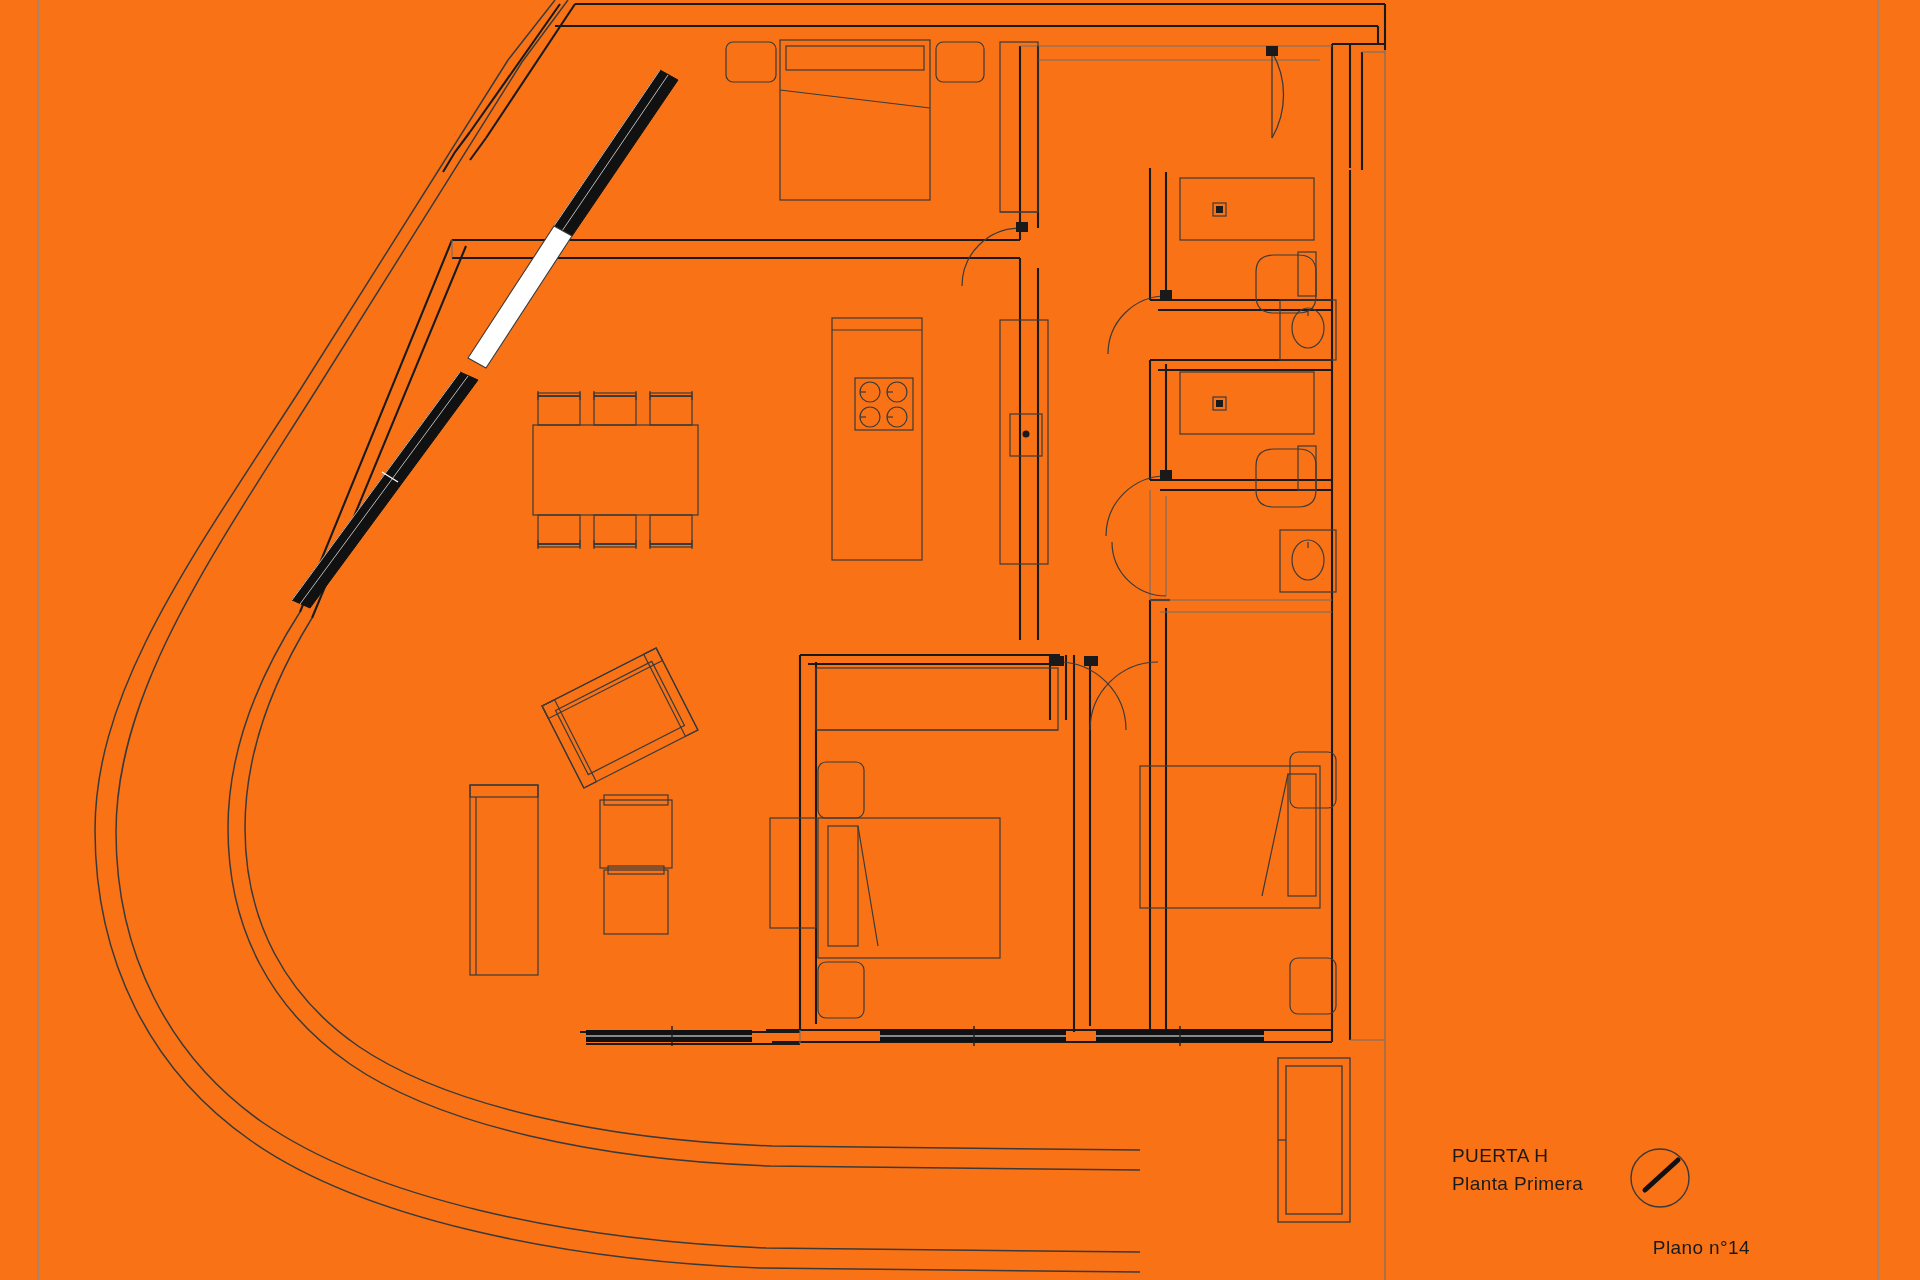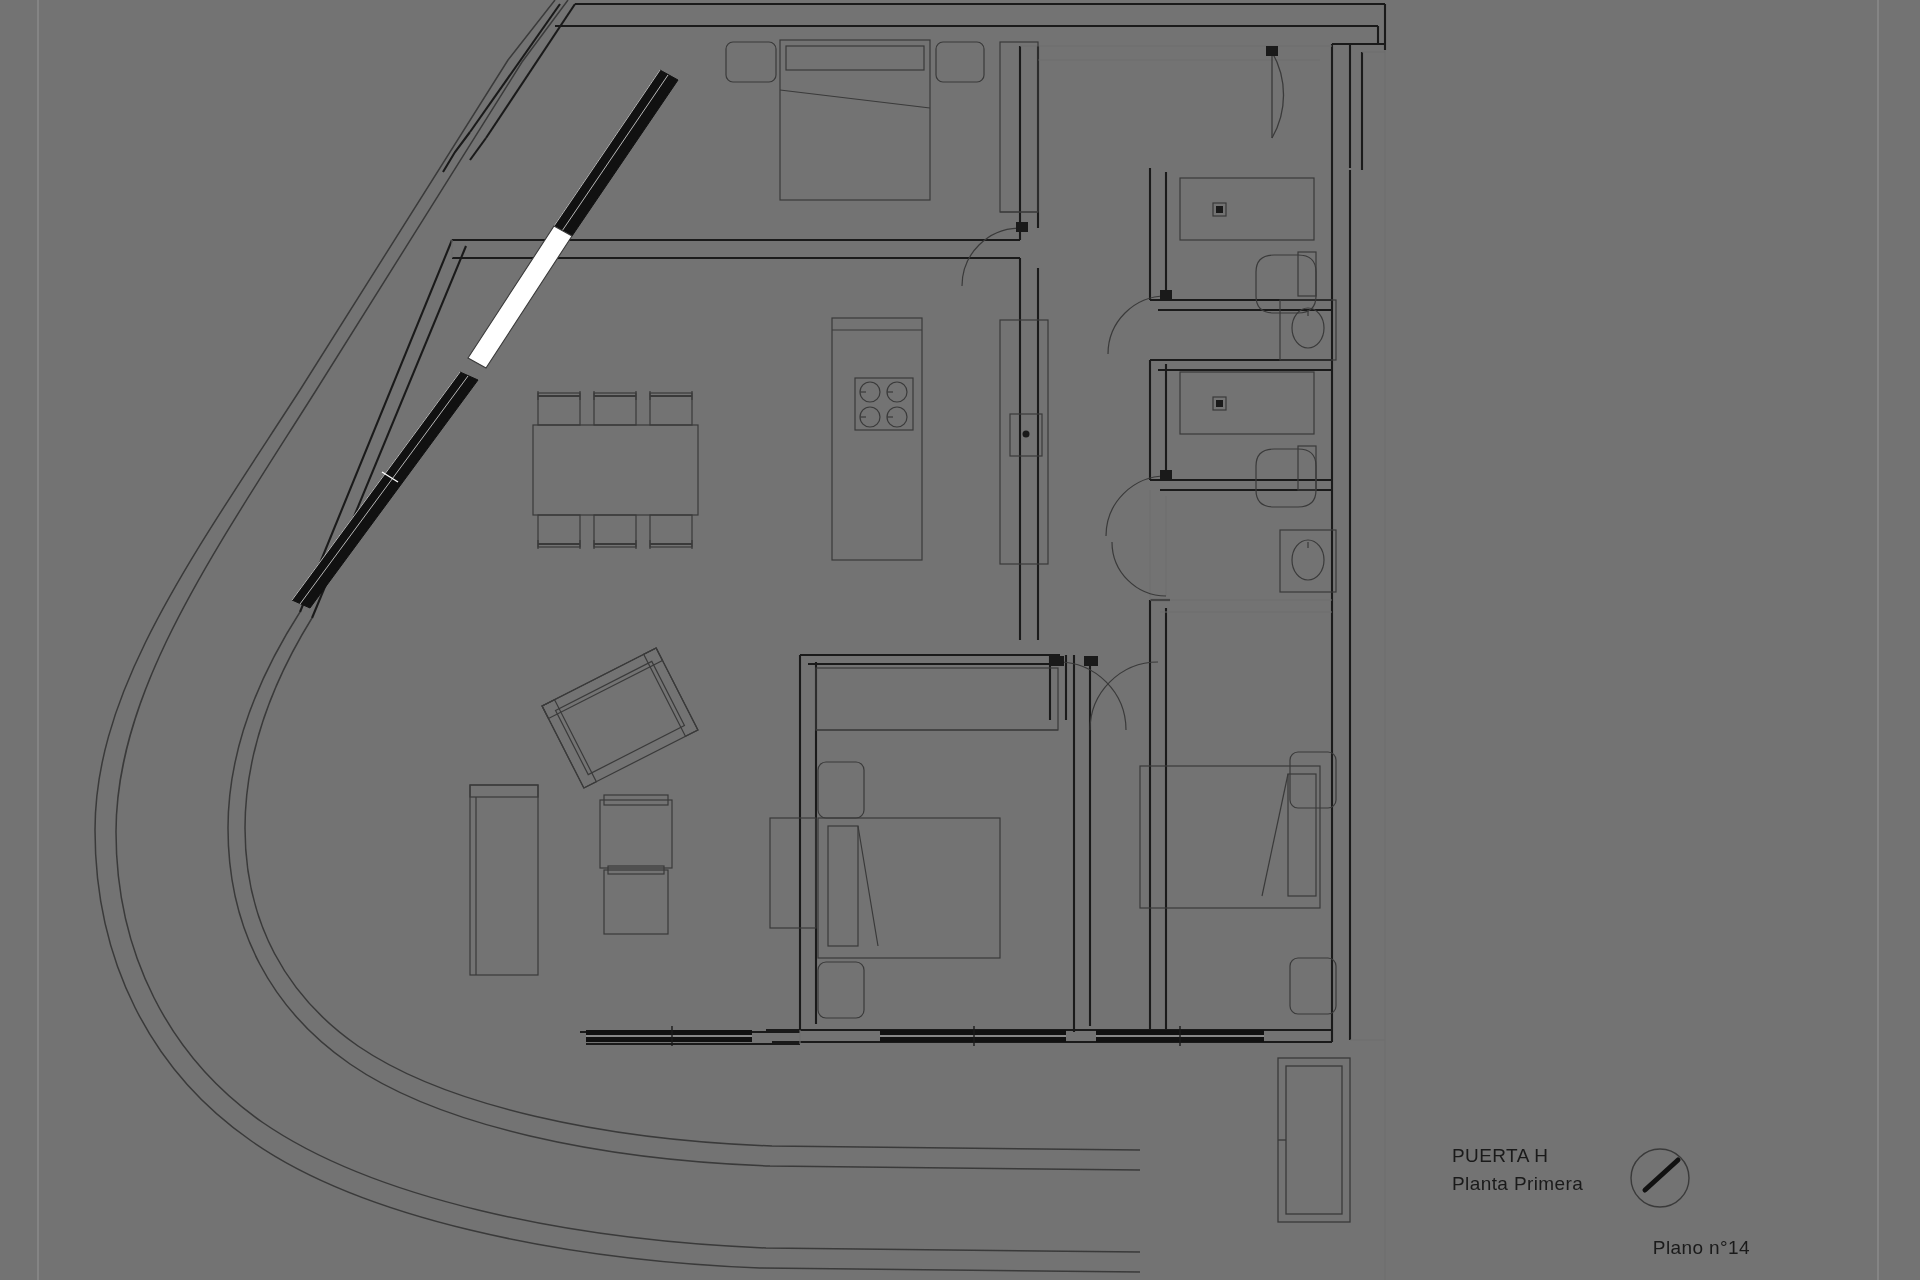--- a/index.html
+++ b/index.html
@@ -5,21 +5,21 @@
   html, body {
     margin: 0;
     padding: 0;
     background: #ffffff;
     font-family: "Liberation Sans", sans-serif;
   }
   #page {
     position: relative;
     width: 1920px;
     height: 1280px;
-    background: #737373;
+    background: #f97316;
     overflow: hidden;
   }
   #plan-svg {
     position: absolute;
     left: 0;
     top: 0;
     width: 1920px;
     height: 1280px;
   }
   .legend-text {

